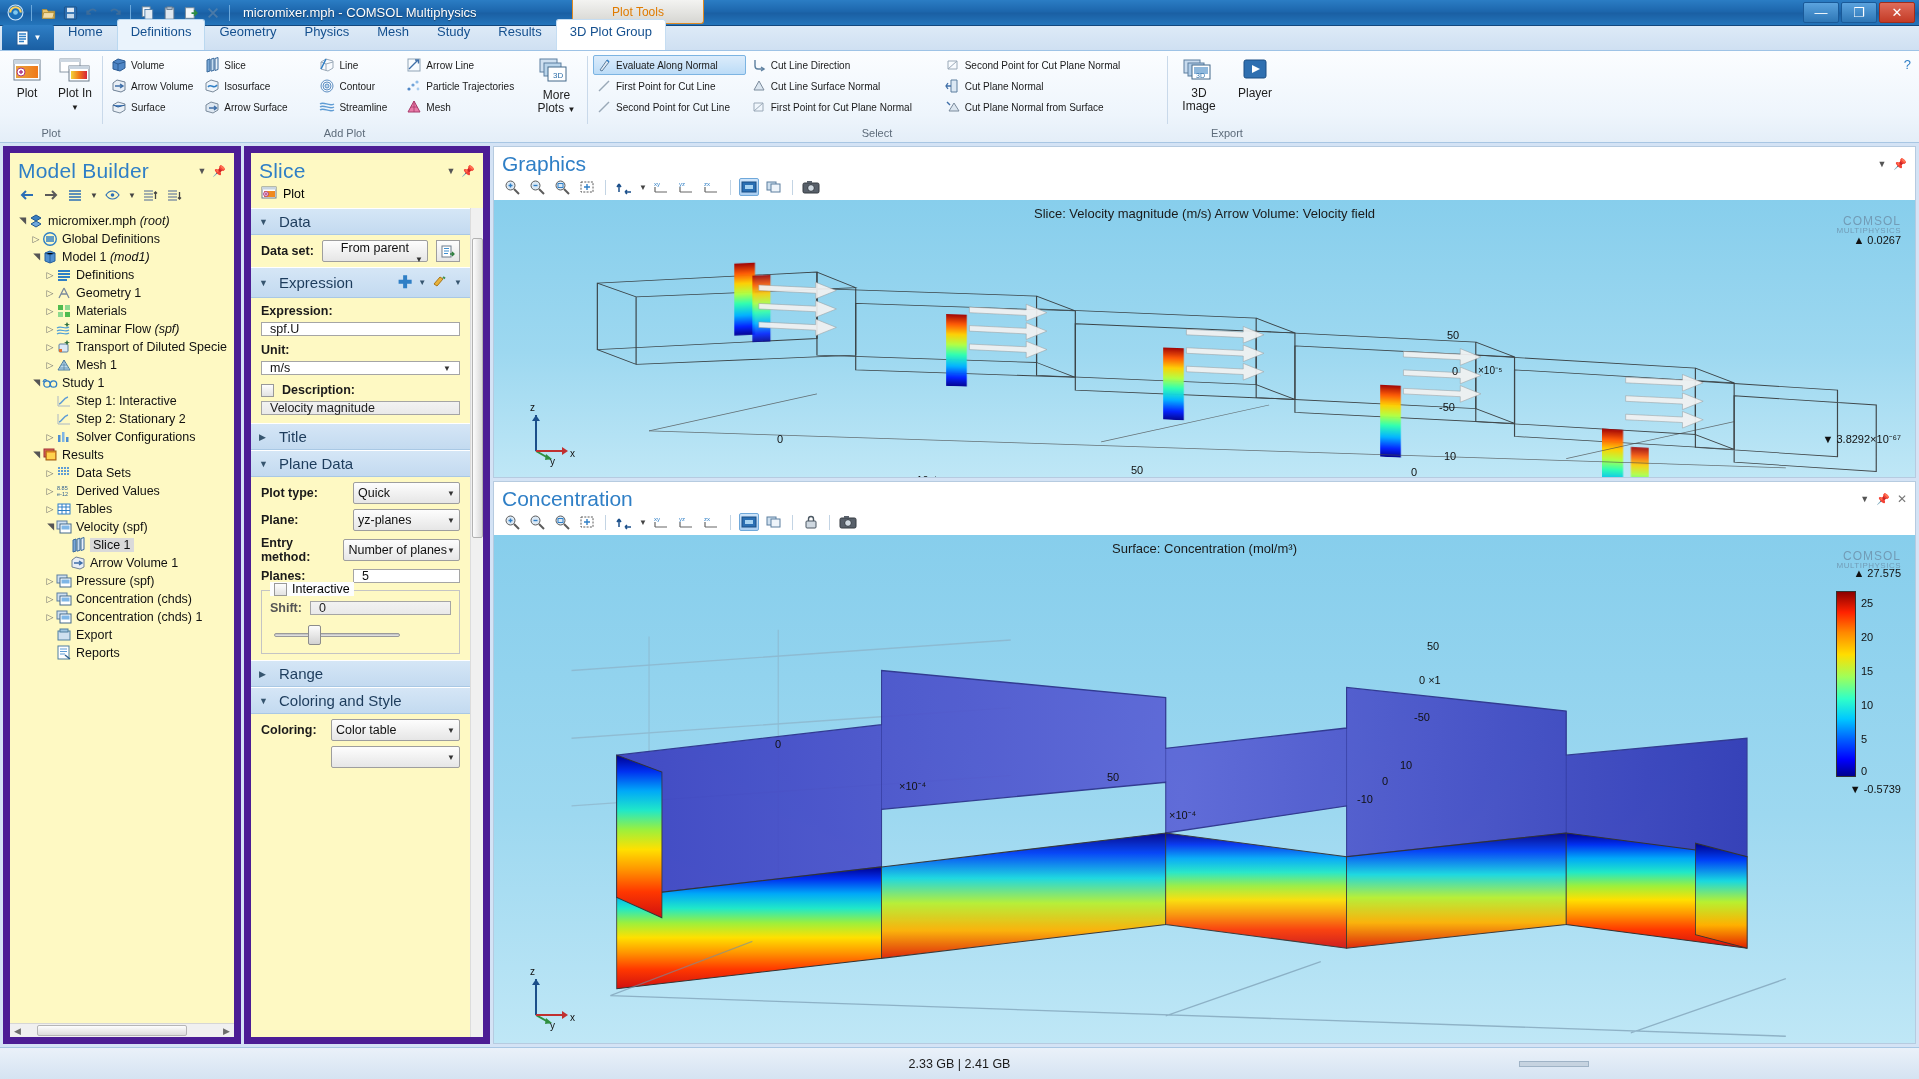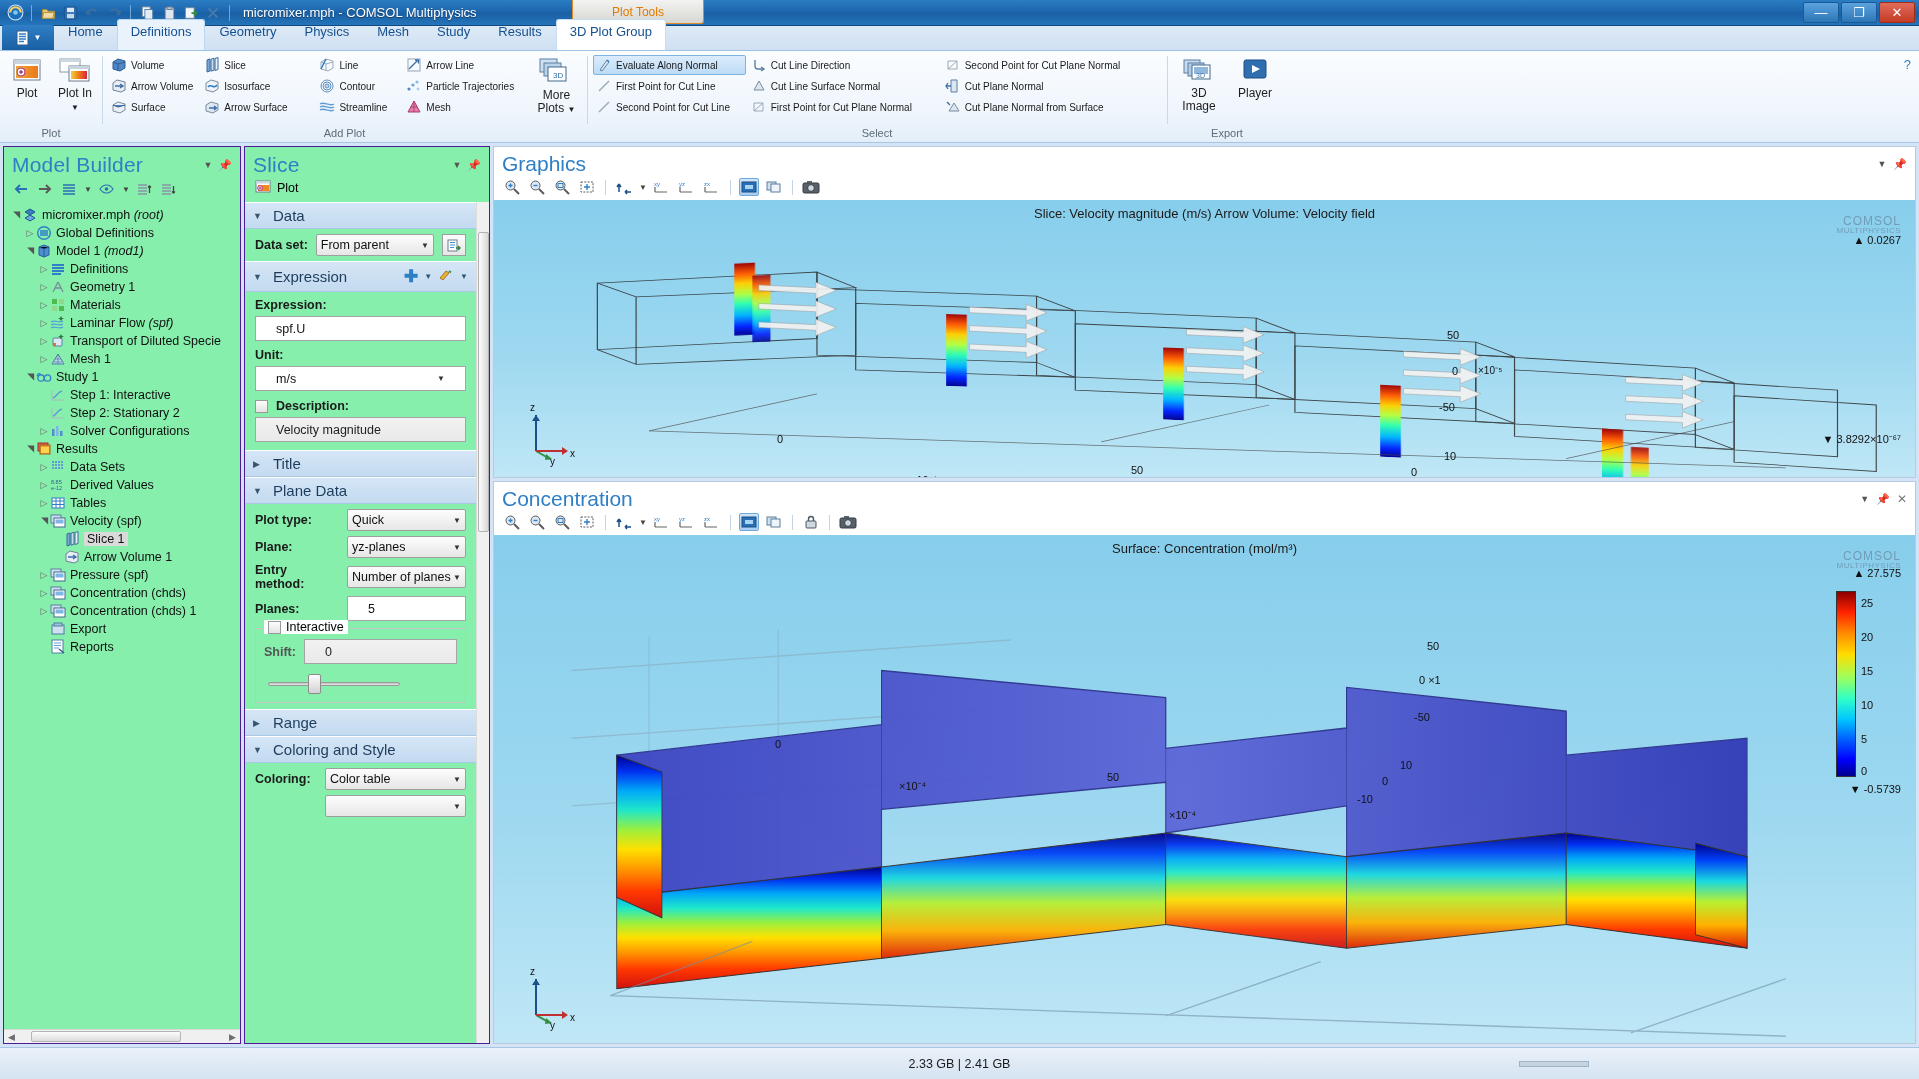--- a/index.html
+++ b/index.html
@@ -71,21 +71,21 @@
   }
   .bigbtn { width: 50px; display:flex; flex-direction:column; align-items:center; gap:2px; padding-top:2px; }
   .bigbtn .lbl { font-size: 12px; color:#1d1d1d; text-align:center; line-height: 13px;}
   .smallcol { display: flex; flex-direction: column; gap: 1px; }
   .smallbtn { display:flex; align-items:center; gap:4px; padding: 1px 5px 1px 2px; font-size: 10px; color:#1a1a1a; white-space: nowrap; border:1px solid transparent; border-radius:2px;}
   .smallbtn.sel { background: linear-gradient(to bottom,#dcecfb,#bcdcf7); border:1px solid #7cb4e2; }
   .ico { width: 16px; height: 16px; flex: 0 0 16px; display:inline-block; position: relative; }
   
   .main { display: flex; height: calc(1079px - 26px - 25px - 92px - 32px); }
   
-  .panel { background:#86efac; border:1px solid #4c1d95; margin: 3px; display:flex; flex-direction:column; }
+  .panel { background:#fef9c3; border:7px solid #4c1d95; margin: 3px; display:flex; flex-direction:column; }
   .panel-head { display:flex; align-items:center; padding: 6px 8px 2px; }
   .panel-title { font-size: 21px; color:#2f7fc6; font-weight: 300; letter-spacing: .2px;}
   .panel-head-btns { margin-left:auto; display:flex; align-items:center; gap:6px; color:#555; }
   .panel-toolbar { display:flex; align-items:center; gap: 6px; padding: 2px 8px 5px; }
   .tb-btn { width:18px; height:16px; display:flex; align-items:center; justify-content:center; color:#2c6fb5;}
   .tree { flex:1; overflow:hidden; padding: 4px 0 0 6px; font-size: 12.5px; }
   .tnode { display:flex; align-items:center; height: 18px; white-space: nowrap; }
   .tarrow { width: 12px; text-align:center; color:#6a6a6a; font-size: 9px; }
   .tico { width:16px; height:16px; margin-right:4px; position:relative;}
   .tlabel { color:#111; }
@@ -104,22 +104,22 @@
   .sec-header .acts { margin-left:auto; display:flex; gap:6px; align-items:center;}
   .field-row { display:flex; align-items:center; padding: 5px 10px; gap: 8px; }
   .field-label { font-size: 12.5px; color:#1a1a1a;font-weight:bold; }
   .combo {
     flex:1; height:22px; background: linear-gradient(to bottom,#fdfdfd,#e6e6e6);
     border:1px solid #9e9e9e; border-radius:2px; display:flex; align-items:center;
     padding: 0 4px; font-size:12.5px; color:#111; position:relative;
   }
   .combo .arr { margin-left:auto; font-size: 8px; color:#333;}
   .textin {
-    height:25px; background:#fff; border:1px solid #a5a5a5; display:flex; align-items:center;
-    padding: 0 20px; font-size:12.5px; color:#111;
+    height:14px; background:#fff; border:1px solid #a5a5a5; display:flex; align-items:center;
+    padding: 0 8px; font-size:12.5px; color:#111;
   }
   .textin.ro { background: linear-gradient(to bottom,#f2f2f2,#e9e9e9); color:#222; }
   .chk { width:13px;height:13px;border:1px solid #999; background:linear-gradient(to bottom,#fdfdfd,#e3e3e3);}
   .settings-body { flex:1; overflow:hidden; position:relative;}
   .vscroll { position:absolute; right:0; top:0; bottom:0; width:13px; background:#f0f0f0; border-left:1px solid #dcdcdc;}
   .vscroll .thumb { position:absolute; left:1px; width:11px; background:linear-gradient(to right,#fdfdfd,#d8d8d8); border:1px solid #b2b2b2;border-radius:2px;}
   
   .gfx-wrap { flex:1; display:flex; flex-direction:column; margin:3px 3px 3px 0; gap:3px;}
   .gfx { background:#fff; border:1px solid #b6cbe0; display:flex; flex-direction:column; }
   .gfx-toolbar { display:flex; align-items:center; gap:5px; padding: 2px 8px 4px; }
@@ -804,21 +804,21 @@
 
     <div class="settings-body">
       <div style="width:calc(100% - 13px);">
 
         <div class="sec-header">
           <span class="tri">▼</span>
           <span>Data</span>
         </div>
         <div class="field-row">
           <span class="field-label">Data set:</span>
-          <div class="combo" style="max-width:122px;">
+          <div class="combo" style="max-width:122px;flex-direction:column;">
             <span>From parent</span>
             <span class="arr">▼</span>
           </div>
           <div style="width:24px;height:22px;border:1px solid #9e9e9e;background:linear-gradient(to bottom,#fdfdfd,#e6e6e6);display:flex;align-items:center;justify-content:center;">
             <svg width="14" height="13" viewBox="0 0 14 13">
                 <rect x="1" y="1" width="9" height="11" fill="#fff" stroke="#6d7d8c"></rect>
                 <path d="M3 3.5h5M3 6h5M3 8.5h4" stroke="#3f8fd0"></path>
                 <path d="M9 9l4 0M11 7l2 2-2 2" stroke="#2f7f3f" stroke-width="1.3" fill="none"></path>
               </svg>
           </div>

